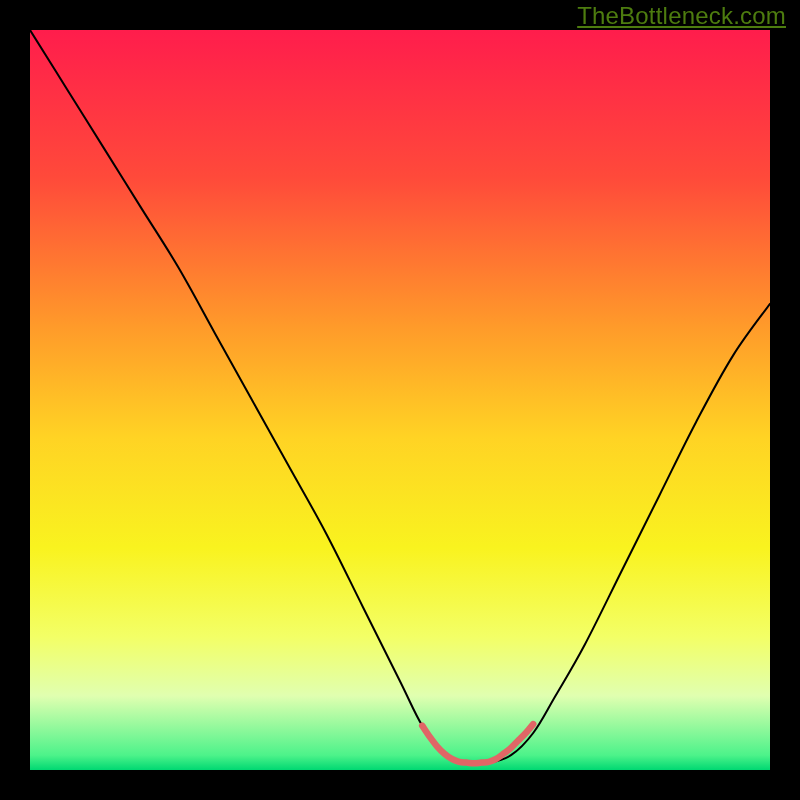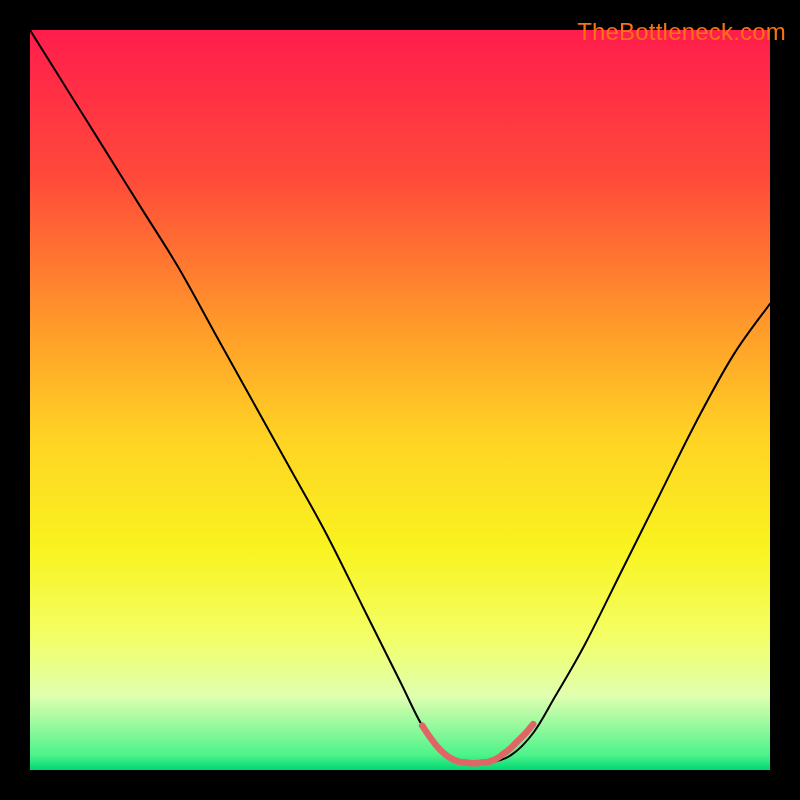--- a/index.html
+++ b/index.html
@@ -11,28 +11,29 @@
     overflow: hidden;
   }
   .frame {
     position: relative;
     width: 800px;
     height: 800px;
     background: #000;
   }
   .watermark {
     position: absolute;
-    top: 18px;
+    top: 2px;
     right: 14px;
     font-family: Arial, Helvetica, sans-serif;
     font-size: 24px;
     font-weight: 500;
-    color: #f97316;
+    color: #4d7c0f;
     letter-spacing: 0.2px;
     z-index: 10;
+    text-decoration: underline;
   }
   svg.plot {
     position: absolute;
     left: 0;
     top: 0;
   }
 </style>
 </head>
 <body>
 

